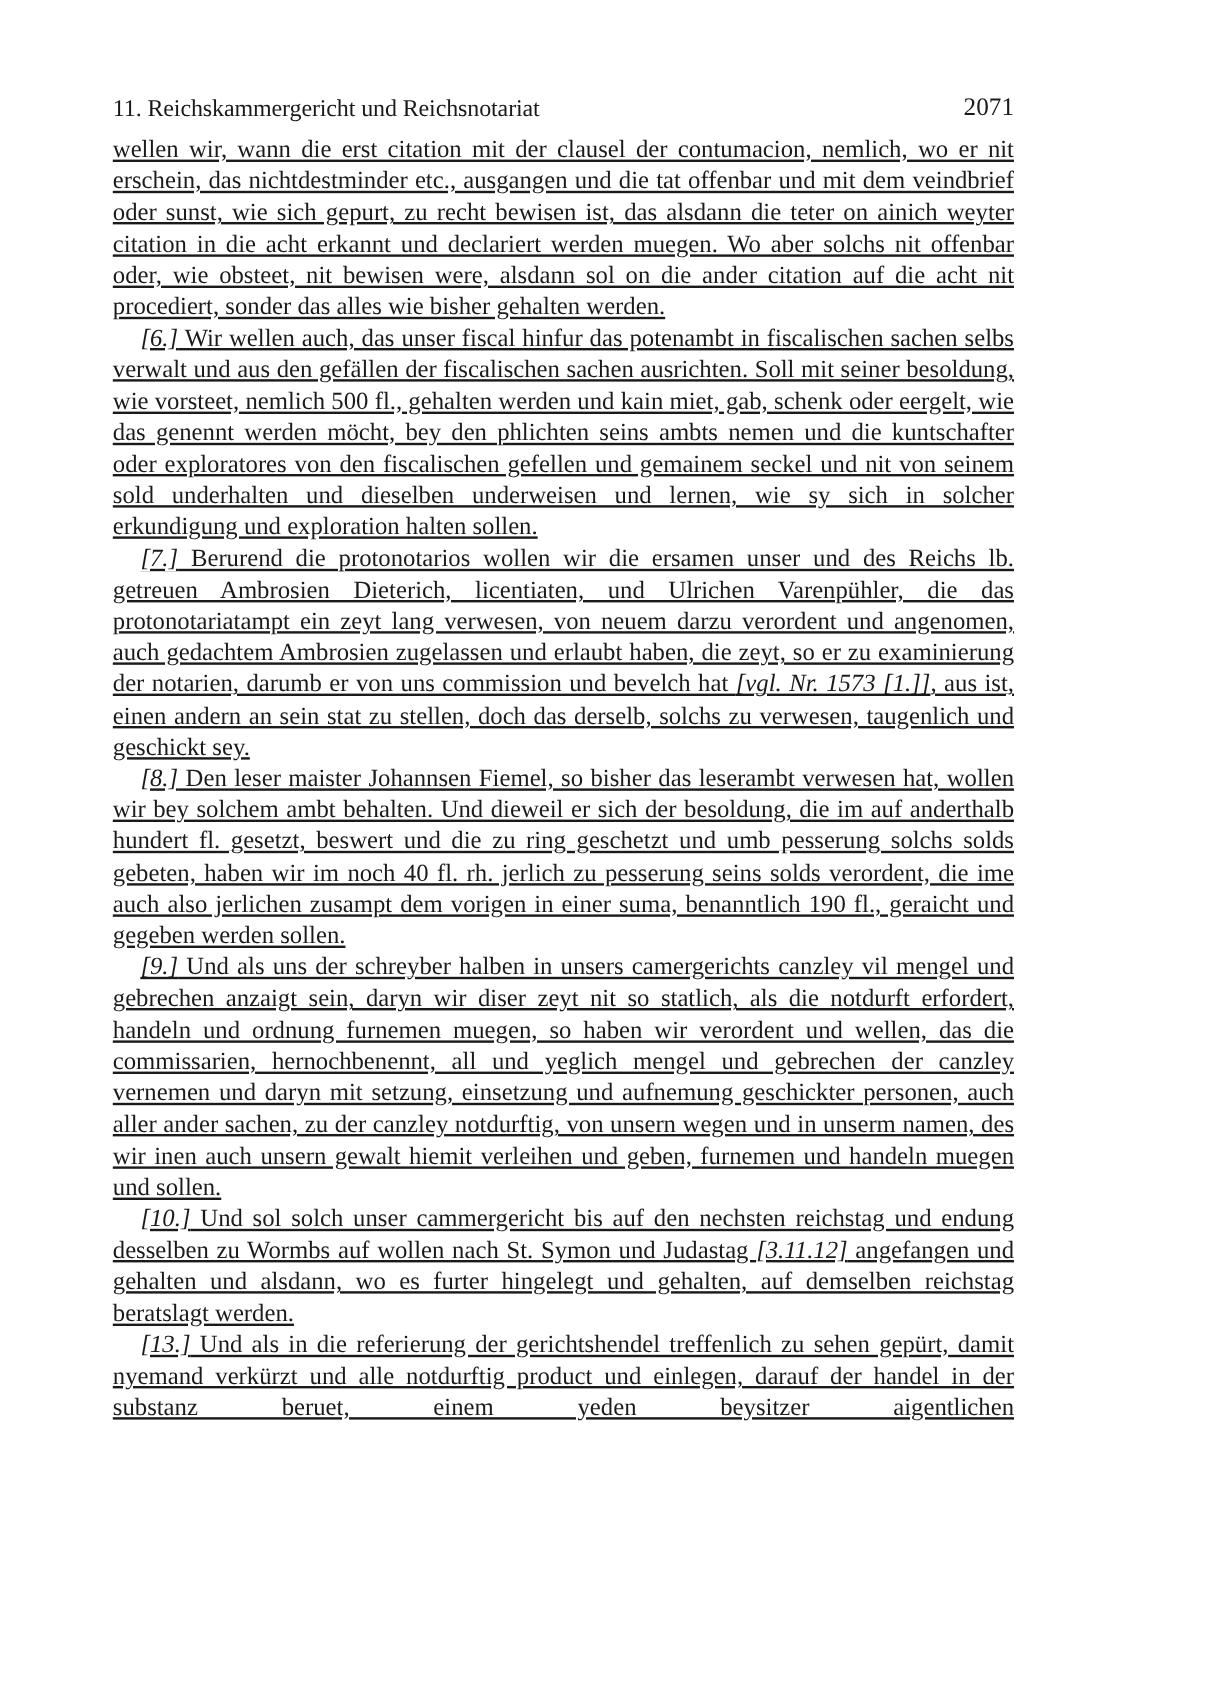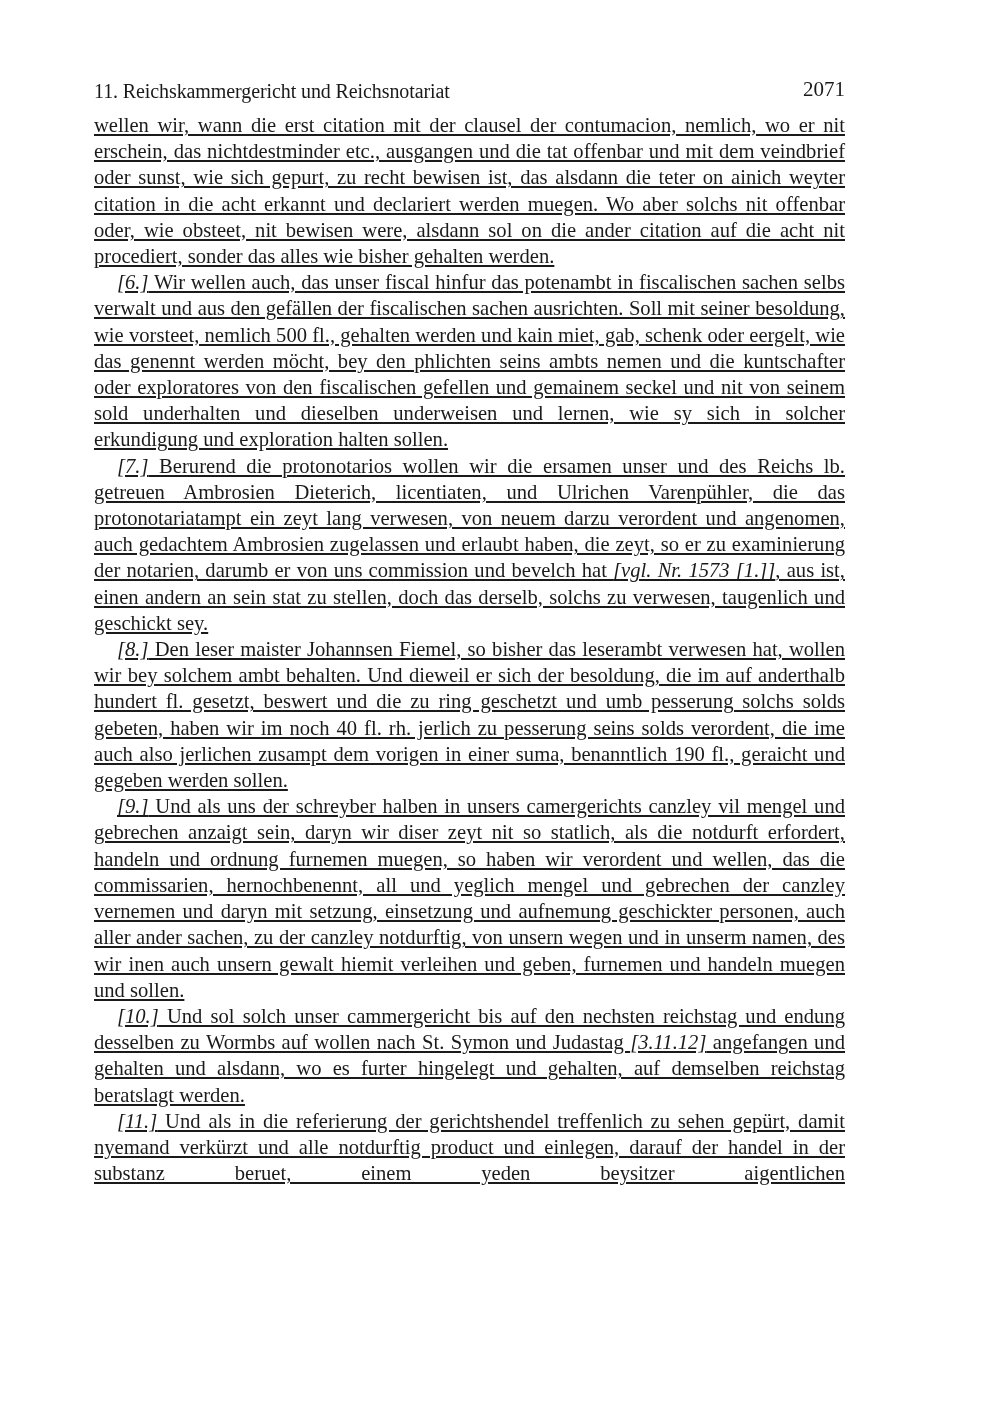--- a/index.html
+++ b/index.html
@@ -31,15 +31,15 @@
     <p class="para"><span class="ref">[6.]</span><span> Wir wellen auch, das unser fiscal hinfur das potenambt in fiscalischen sachen selbs verwalt und aus den gefällen der fiscalischen sachen ausrichten. Soll mit seiner besoldung, wie vorsteet, nemlich 500 fl., gehalten werden und kain miet, gab, schenk oder eergelt, wie das genennt werden möcht, bey den phlichten seins ambts nemen und die kuntschafter oder exploratores von den fiscalischen gefellen und gemainem seckel und nit von seinem sold underhalten und dieselben underweisen und lernen, wie sy sich in solcher erkundigung und exploration halten sollen.</span></p>
 
     <p class="para"><span class="ref">[7.]</span><span> Berurend die protonotarios wollen wir die ersamen unser und des Reichs lb. getreuen Ambrosien Dieterich, licentiaten, und Ulrichen Varenpühler, die das protonotariatampt ein zeyt lang verwesen, von neuem darzu verordent und angenomen, auch gedachtem Ambrosien zugelassen und erlaubt haben, die zeyt, so er zu examinierung der notarien, darumb er von uns commission und bevelch hat </span><span class="ref">[vgl. Nr. 1573 [1.]]</span><span>, aus ist, einen andern an sein stat zu stellen, doch das derselb, solchs zu verwesen, taugenlich und geschickt sey.</span></p>
 
     <p class="para"><span class="ref">[8.]</span><span> Den leser maister Johannsen Fiemel, so bisher das leserambt verwesen hat, wollen wir bey solchem ambt behalten. Und dieweil er sich der besoldung, die im auf anderthalb hundert fl. gesetzt, beswert und die zu ring geschetzt und umb pesserung solchs solds gebeten, haben wir im noch 40 fl. rh. jerlich zu pesserung seins solds verordent, die ime auch also jerlichen zusampt dem vorigen in einer suma, benanntlich 190 fl., geraicht und gegeben werden sollen.</span></p>
 
     <p class="para"><span class="ref">[9.]</span><span> Und als uns der schreyber halben in unsers camergerichts canzley vil mengel und gebrechen anzaigt sein, daryn wir diser zeyt nit so statlich, als die notdurft erfordert, handeln und ordnung furnemen muegen, so haben wir verordent und wellen, das die commissarien, hernochbenennt, all und yeglich mengel und gebrechen der canzley vernemen und daryn mit setzung, einsetzung und aufnemung geschickter personen, auch aller ander sachen, zu der canzley notdurftig, von unsern wegen und in unserm namen, des wir inen auch unsern gewalt hiemit verleihen und geben, furnemen und handeln muegen und sollen.</span></p>
 
     <p class="para"><span class="ref">[10.]</span><span> Und sol solch unser cammergericht bis auf den nechsten reichstag und endung desselben zu Wormbs auf wollen nach St. Symon und Judastag </span><span class="ref">[3.11.12]</span><span> angefangen und gehalten und alsdann, wo es furter hingelegt und gehalten, auf demselben reichstag beratslagt werden.</span></p>
 
-    <p class="para last"><span class="ref">[11.]</span><span> Und als in die referierung der gerichtshendel treffenlich zu sehen gepürt, damit nyemand verkürzt und alle notdurftig product und einlegen, darauf der handel in der substanz beruet, einem yeden beysitzer aigentlichen</span></p>
+    <p class="para last"><span class="ref">[13.]</span><span> Und als in die referierung der gerichtshendel treffenlich zu sehen gepürt, damit nyemand verkürzt und alle notdurftig product und einlegen, darauf der handel in der substanz beruet, einem yeden beysitzer aigentlichen</span></p>
   </div>
 </div>
 
 </body></html>

